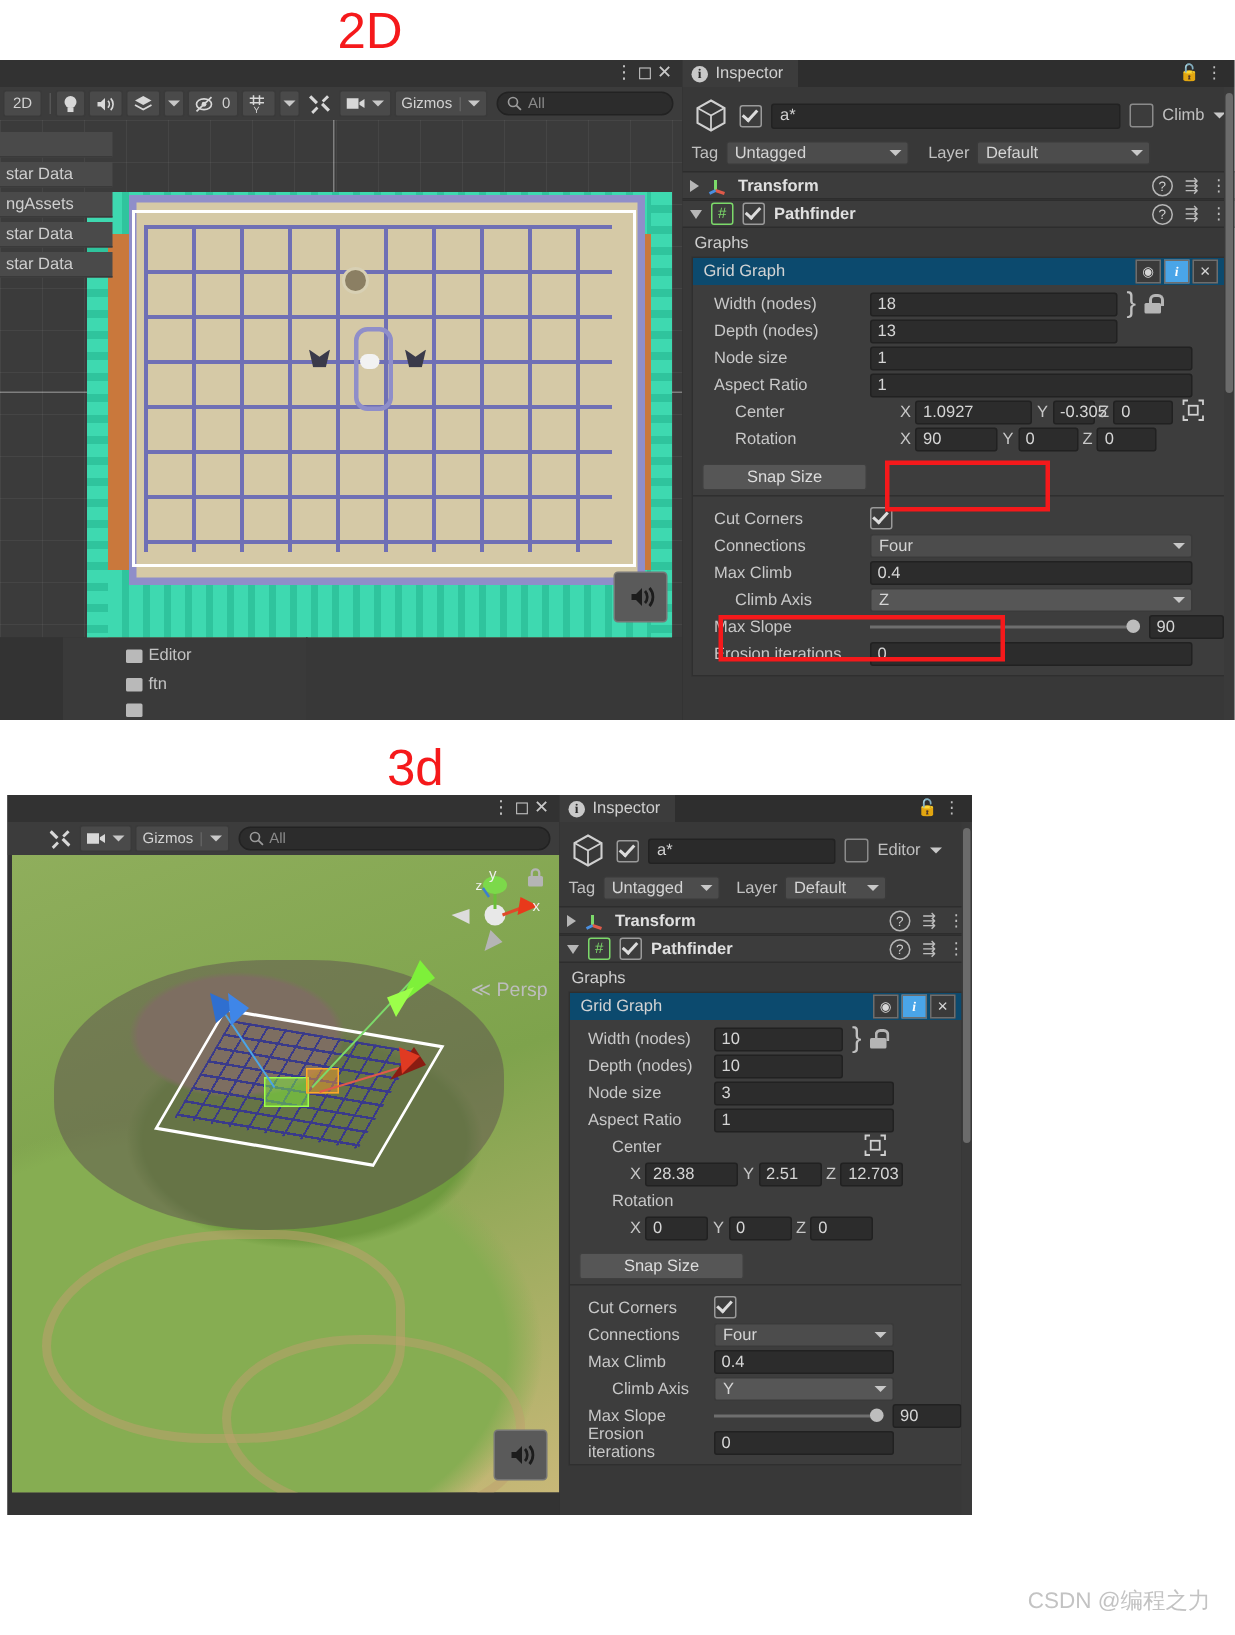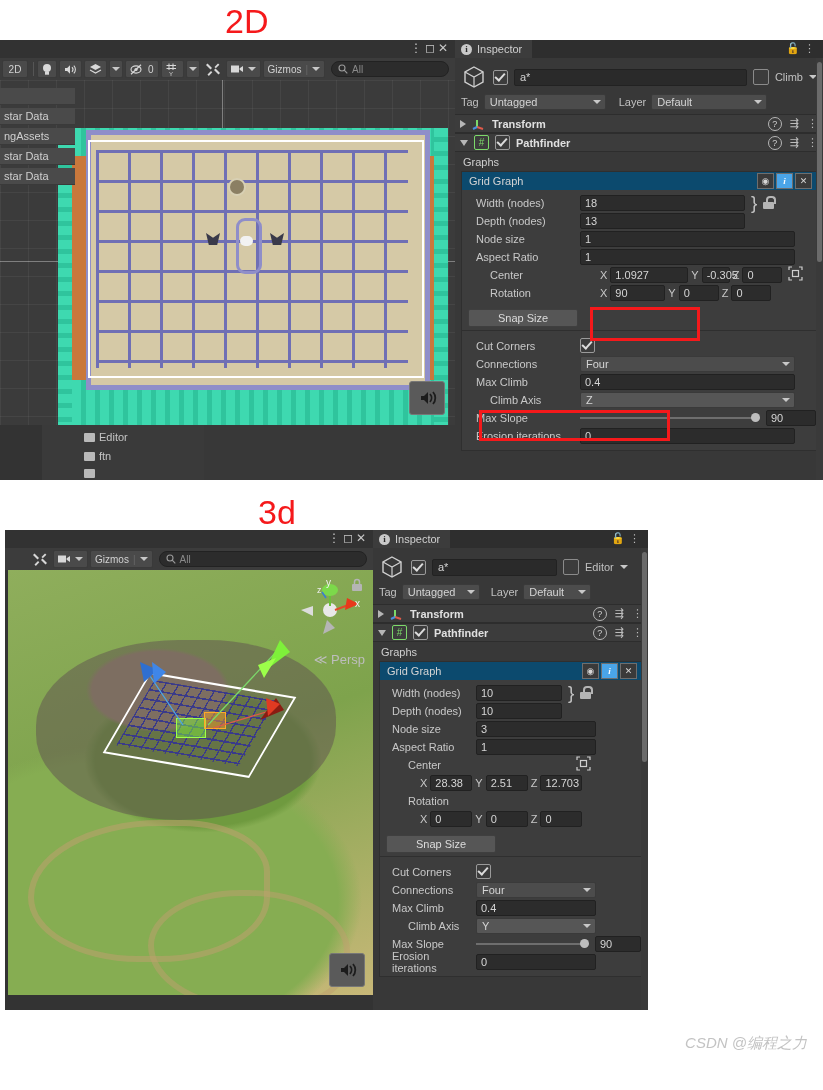--- a/index.html
+++ b/index.html
@@ -108,21 +108,21 @@
   #view3d{position:absolute;left:3px;top:40px;width:365px;height:425px;overflow:hidden;background:#414141;}
   .terrain{position:absolute;inset:0;background:#7fa84b;}
   #insp3d{position:absolute;left:368px;top:0;width:275px;height:480px;background:#383838;}
   #insp3d .frow .fl{width:96px;padding-left:12px;}
 
   .gizmowidget{position:absolute;right:8px;top:6px;width:70px;height:70px;}
   .persp{position:absolute;right:8px;top:82px;color:#bdbdbd;font-size:13px;}
   .audiobtn{position:absolute;right:8px;bottom:8px;width:34px;height:32px;background:#5a5a5a;border:1px solid #777;border-radius:3px;display:flex;align-items:center;justify-content:center;font-size:20px;color:#1c1c1c;}
   .lockicon3d{position:absolute;right:10px;top:8px;}
 
-  #watermark{position:absolute;right:16px;top:1034px;color:#c3c3c3;font-size:15px;font-family:"Liberation Sans",sans-serif;font-style:italic;}
+  #watermark{position:absolute;right:16px;top:1058px;color:#c3c3c3;font-size:15px;font-family:"Liberation Sans",sans-serif;}
 </style>
 </head>
 <body>
 
 <div class="caption" id="cap2d">2D</div>
 <div class="caption" id="cap3d">3d</div>
 
 <div id="block2d">
 
   <div id="scene2d">
@@ -655,21 +655,21 @@
                 <g stroke="#cfcfcf" stroke-width="1.2" fill="none">
                   <path d="M1 4V1h3M11 1h3v3M14 11v3h-3M4 14H1v-3"></path>
                   <rect x="4.5" y="4.5" width="6" height="6"></rect>
                 </g>
               </svg>
           </span>
         </div>
         <div class="frow">
           <span class="xyz" style="margin-left:40px">
             <span class="axl">X</span>
-            <span class="fld" style="width:42px">28.38</span>
+            <span class="fld" style="width:62px">28.38</span>
             <span class="axl">Y</span>
             <span class="fld" style="width:42px">2.51</span>
             <span class="axl">Z</span>
             <span class="fld" style="width:42px">12.703</span>
           </span>
         </div>
         <div class="frow">
           <span class="fl" style="padding-left:28px">Rotation</span>
         </div>
         <div class="frow">

